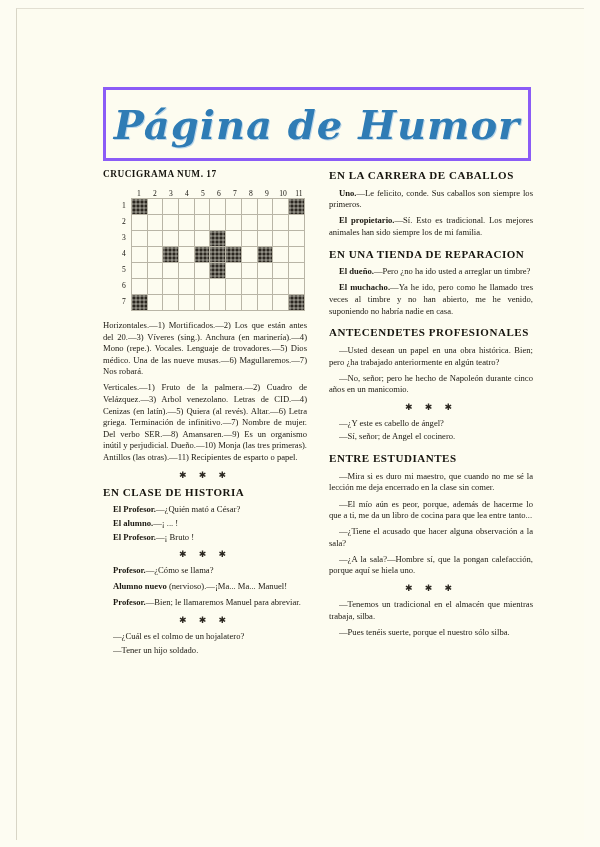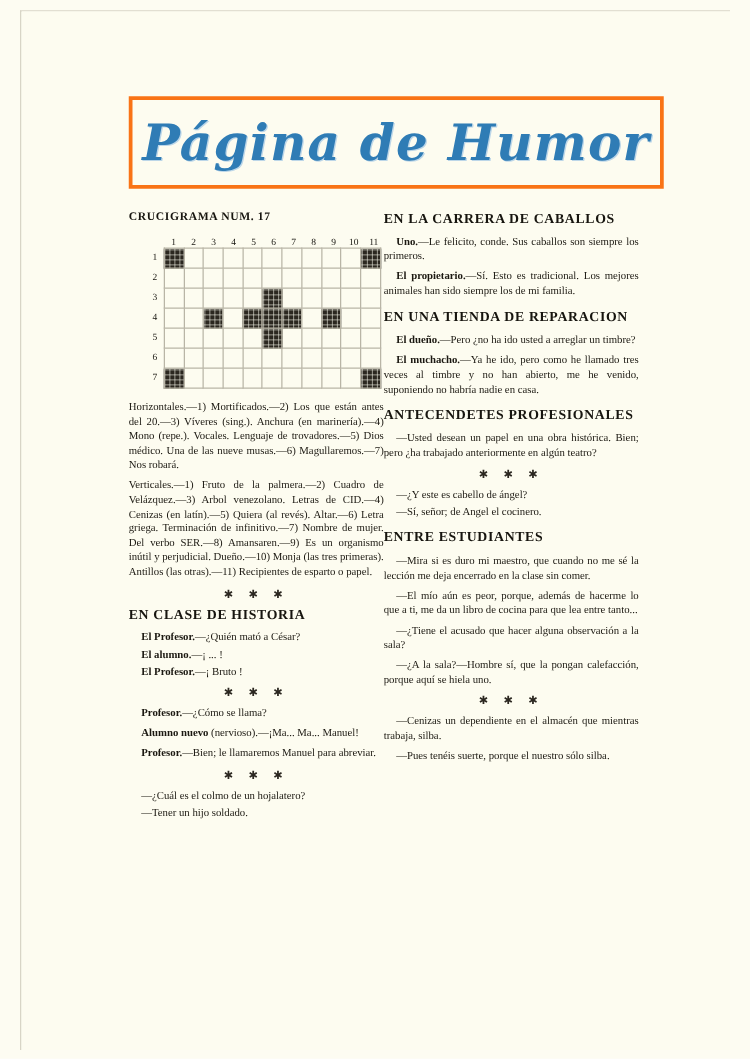--- a/index.html
+++ b/index.html
@@ -32,24 +32,24 @@
     background: #fdfcf0;
     border-left: 1px solid #d8d5c6;
     border-top: 1px solid #e2dfd2;
     box-sizing: border-box;
   }
 
   
   #title-frame {
     position: absolute;
     left: 86px;
-    top: 68px;
+    top: 78px;
     width: 428px;
     height: 74px;
-    border: 3px solid #f97316;
+    border: 3px solid #8b5cf6;
     background: #fdfcf0;
     box-sizing: border-box;
   }
   #title-inner {
     position: absolute;
     left: 3px;
     top: 3px;
     right: 3px;
     bottom: 3px;
     border: 1px solid #fdfcf0;
@@ -68,20 +68,21 @@
     white-space: nowrap;
   }
 
   
   #columns {
     position: absolute;
     left: 86px;
     top: 160px;
     width: 430px;
     display: flex;
+    gap: 22px;
   }
   .col {
     width: 204px;
   }
 
   .sec-head {
     font-family: "Liberation Serif", serif;
     font-weight: bold;
     font-size: 11px;
     letter-spacing: 0.55px;
@@ -345,30 +346,31 @@
         <div class="sec-head">EN LA CARRERA DE CABALLOS</div>
         <p class="para"><span class="spk">Uno.</span><span>—Le felicito, conde. Sus caballos son siempre los primeros.</span></p>
         <p class="para"><span class="spk">El propietario.</span><span>—Sí. Esto es tradicional. Los mejores animales han sido siempre los de mi familia.</span></p>
 
         <div class="sec-head tight">EN UNA TIENDA DE REPARACION</div>
         <p class="para"><span class="spk">El dueño.</span><span>—Pero ¿no ha ido usted a arreglar un timbre?</span></p>
         <p class="para"><span class="spk">El muchacho.</span><span>—Ya he ido, pero como he llamado tres veces al timbre y no han abierto, me he venido, suponiendo no habría nadie en casa.</span></p>
 
         <div class="sec-head tight">ANTECENDETES PROFESIONALES</div>
         <p class="para">—Usted desean un papel en una obra histórica. Bien; pero ¿ha trabajado anteriormente en algún teatro?</p>
+        <p class="para">—No, señor; pero he hecho de Napoleón durante cinco años en un manicomio.</p>
         <div class="stars">✱ ✱ ✱</div>
         <p class="line">—¿Y este es cabello de ángel?</p>
         <p class="line">—Sí, señor; de Angel el cocinero.</p>
 
         <div class="sec-head tight">ENTRE ESTUDIANTES</div>
         <p class="para">—Mira si es duro mi maestro, que cuando no me sé la lección me deja encerrado en la clase sin comer.</p>
         <p class="para">—El mío aún es peor, porque, además de hacerme lo que a ti, me da un libro de cocina para que lea entre tanto...</p>
 
         <p class="para">—¿Tiene el acusado que hacer alguna observación a la sala?</p>
         <p class="para">—¿A la sala?—Hombre sí, que la pongan calefacción, porque aquí se hiela uno.</p>
         <div class="stars">✱ ✱ ✱</div>
-        <p class="para">—Cenizas un dependiente en el almacén que mientras trabaja, silba.</p>
+        <p class="para">—Tenemos un tradicional en el almacén que mientras trabaja, silba.</p>
         <p class="para">—Pues tenéis suerte, porque el nuestro sólo silba.</p>
 
       </div>
     </div>
   </div>
 </div>
 
 </body></html>

